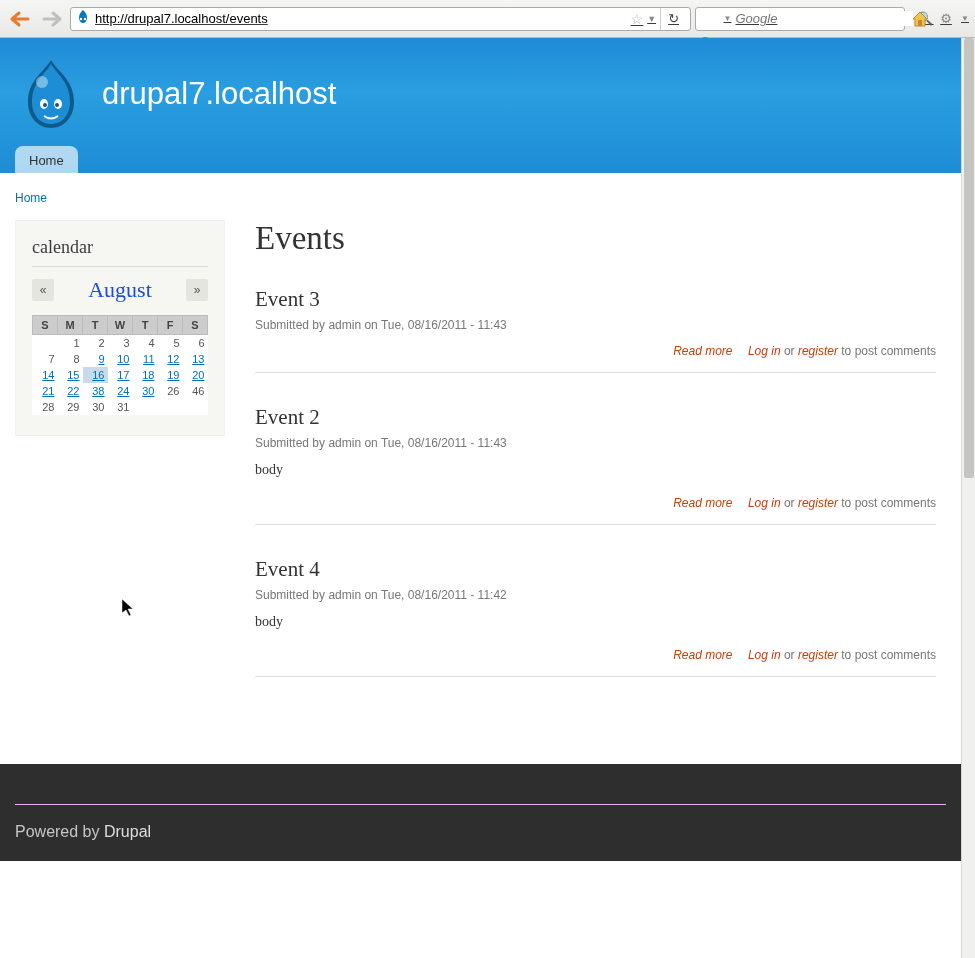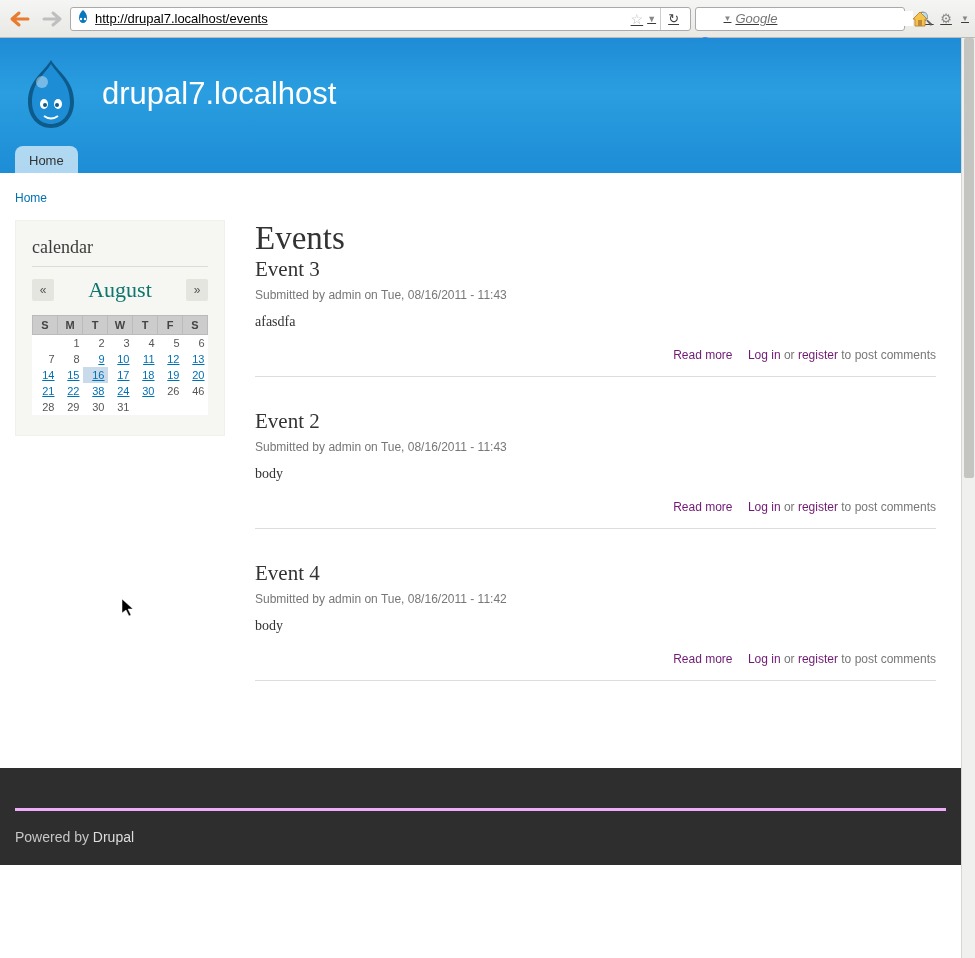--- a/index.html
+++ b/index.html
@@ -33,44 +33,44 @@
 
 
 .page-wrapper { background: #fff; }
 .columns { display: flex; padding: 15px; gap: 30px; align-items: flex-start; }
 
 
 .sidebar { width: 210px; background: #f6f6f2; border: 1px solid #f0f0ed; padding: 16px 16px 20px; }
 .block-title { font-family: Georgia, serif; font-size: 18px; color: #3b3b3b; font-weight: normal; border-bottom: 1px solid #dcdcd6; padding-bottom: 8px; margin-bottom: 10px; }
 .cal-header { display: flex; align-items: center; justify-content: space-between; margin-bottom: 12px; }
 .cal-nav { background: #e5e5df; width: 22px; height: 22px; display: flex; align-items: center; justify-content: center; font-size: 12px; color: #555; border-radius: 2px; }
-.cal-month { color: #0f766e; font-family: Georgia, serif; font-size: 22px; }
+.cal-month { color: #1d4ed8; font-family: Georgia, serif; font-size: 22px; }
 .calendar-table { width: 100%; border-collapse: collapse; background: #fff; }
 .calendar-table th { background: #ccc; color: #444; font-weight: bold; font-size: 11px; padding: 3px 0; text-align: center; border: 1px solid #bbb; width: 14.28%; }
 .calendar-table td { text-align: right; padding: 2px 3px; font-size: 11px; color: #555; height: 16px; }
 .calendar-table td a { color: #0071b3; text-decoration: underline; }
 .calendar-table td.today { background: #c9daeb; }
 .calendar-table td.empty { background: #fff; }
 
 
 .main { flex: 1; padding-right: 10px; }
-.page-title { font-family: Georgia, serif; font-size: 33px; color: #333; font-weight: normal; }
+.page-title { font-family: Georgia, serif; font-size: 33px; color: #333; font-weight: normal; margin-bottom: 30px; }
 .node { margin-bottom: 32px; }
 .node-title { font-family: Georgia, serif; font-size: 21px; color: #333; font-weight: normal; margin-bottom: 6px; }
 .submitted { color: #777; font-size: 12px; margin-bottom: 12px; }
 .submitted .by { color: #777; }
 .node-body { font-family: Georgia, serif; font-size: 14px; color: #333; margin-bottom: 18px; }
 .node-links { text-align: right; font-size: 12px; border-bottom: 1px solid #ddd; padding-bottom: 14px; }
-.node-links a { color: #701a75; text-decoration: none; }
+.node-links a { color: #c2410c; text-decoration: none; font-style: italic; }
 .node-links .sep { margin: 0 6px; }
 .node-links .muted { color: #777; }
 
 
 .footer { background: #2e2e2e; color: #c6c6c6; padding: 40px 15px 20px; margin-top: 40px; }
-.footer-inner { border-top: 3px solid #f0abfc; padding-top: 18px; font-size: 14px; }
+.footer-inner { border-top: 1px solid #f0abfc; padding-top: 18px; font-size: 16px; }
 .footer a { color: #ddd; text-decoration: none; }
 
 
 .fake-scroll { position: fixed; right: 0; top: 38px; bottom: 0; width: 14px; background: #f0f0ee; border-left: 1px solid #d6d6d3; }
 .fake-scroll .thumb { position: absolute; top: 0; left: 2px; width: 10px; height: 440px; background: #c4c4c0; border-radius: 2px; }
 
 .cursor { position: fixed; left: 121px; top: 598px; font-size: 18px; color: #000; pointer-events: none; }
 </style>
 </head>
 <body>
@@ -212,21 +212,20 @@
           </tbody>
       </table>
     </aside>
 
     <main class="main">
       <h1 class="page-title">Events</h1>
       <div id="events-container">
           <article class="node">
             <h2 class="node-title">Event 3</h2>
             <div class="submitted"><span class="by">Submitted by </span><span>admin</span><span class="by"> on </span><span>Tue, 08/16/2011 - 11:43</span></div>
-            <div class="node-body">afasdfa</div>
             <div class="node-links"><a href="#">Read more</a><span class="sep"> </span><a href="#">Log in</a><span class="muted"> or </span><a href="#">register</a><span class="muted"> to post comments</span></div>
           </article>
           <article class="node">
             <h2 class="node-title">Event 2</h2>
             <div class="submitted"><span class="by">Submitted by </span><span>admin</span><span class="by"> on </span><span>Tue, 08/16/2011 - 11:43</span></div>
             <div class="node-body">body</div>
             <div class="node-links"><a href="#">Read more</a><span class="sep"> </span><a href="#">Log in</a><span class="muted"> or </span><a href="#">register</a><span class="muted"> to post comments</span></div>
           </article>
           <article class="node">
             <h2 class="node-title">Event 4</h2>

